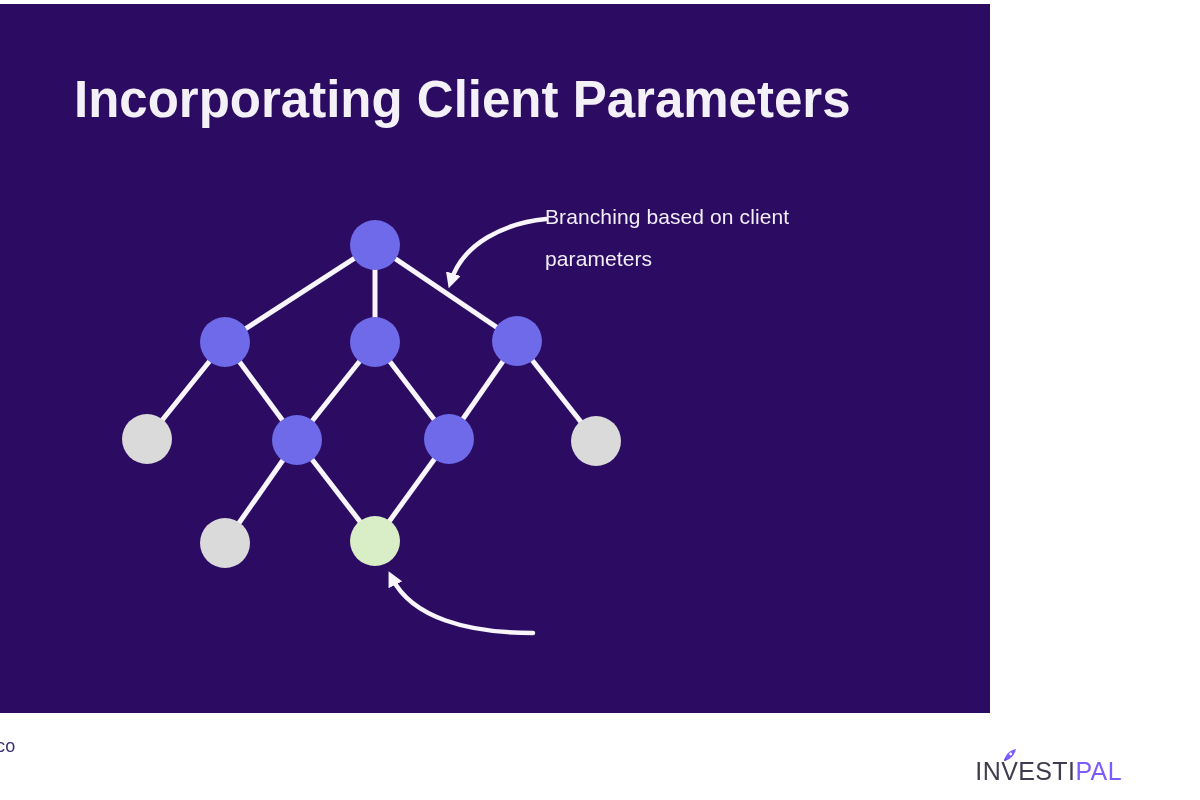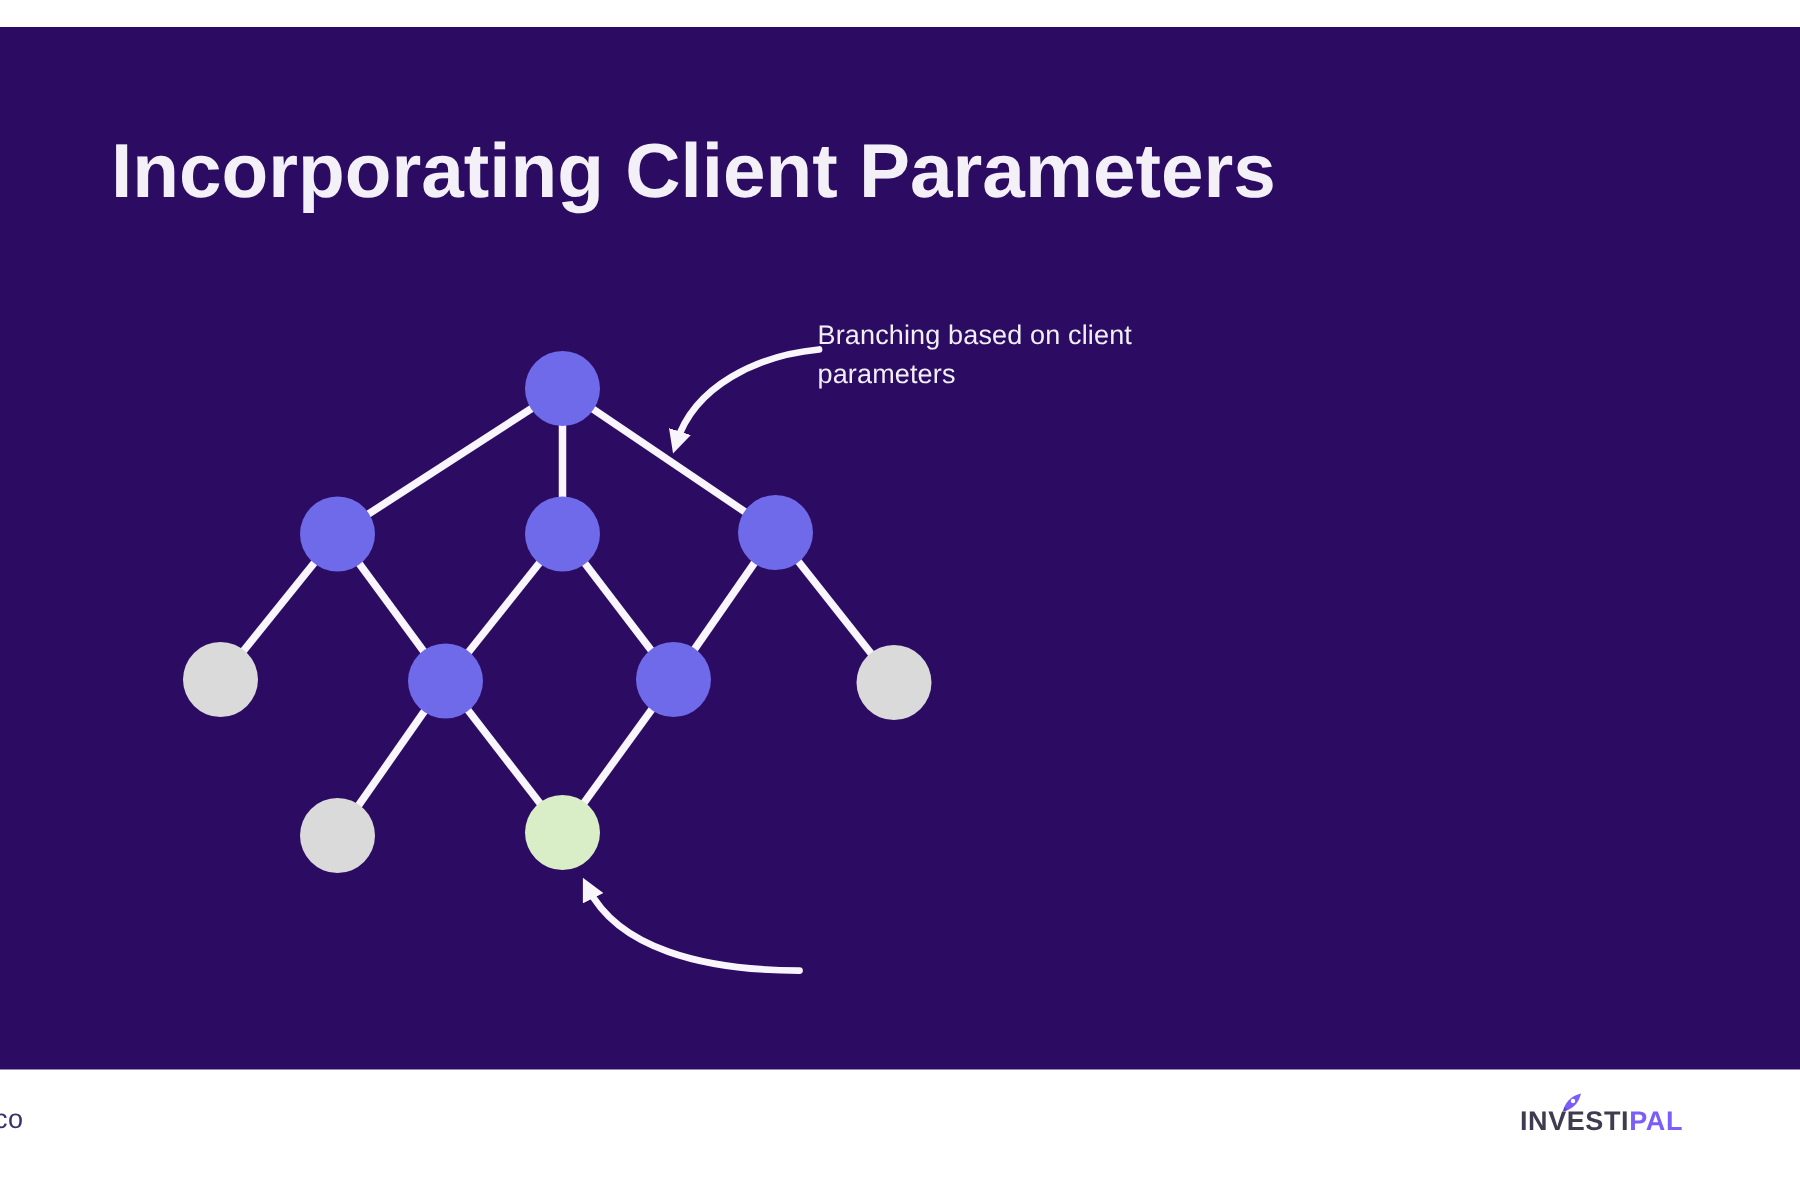--- a/index.html
+++ b/index.html
@@ -9,44 +9,43 @@
     background: #ffffff;
     position: relative;
     overflow: hidden;
   }
   .page { position: absolute; inset: 0; width: 1200px; height: 800px; }
 
   
   .slide {
     position: absolute;
     left: 0; top: 4px;
-    width: 1200px; height: 709px;
+    width: 990px; height: 709px;
     background: var(--bg, #2C0B62);
-    margin-top: 14px;
   }
   .slide-title {
     position: absolute;
     left: 74px; top: 66px;
     font-size: 51px;
     font-weight: 800;
     letter-spacing: 0px;
     color: var(--title, #F4F0F8);
     white-space: nowrap;
   }
   .diagram-svg {
     position: absolute;
     left: 0; top: -4px; 
     width: 1200px; height: 800px;
     pointer-events: none;
   }
   .anno {
     position: absolute;
     color: var(--anno, #F2EEF7);
-    font-size: 18px;
-    line-height: 26px;
+    font-size: 21px;
+    line-height: 42px;
     white-space: pre-line;
     letter-spacing: 0.1px;
   }
   .anno-branching { left: 545px; top: 192px; width: 300px; }
   .anno-dynamic  { left: 535px; top: 587px; width: 330px; }
 
   .footer {
     position: absolute;
     left: 0; top: 713px;
     width: 1200px; height: 87px;
@@ -54,23 +53,23 @@
   }
   .footer-url {
     position: absolute;
     left: -4px; top: 23px;
     font-size: 18px;
     color: var(--url, #3A306B);
     letter-spacing: 0.3px;
   }
   .logo {
     position: absolute;
-    right: 78px; top: 24px;
-    font-size: 18px;
-    font-weight: 700;
+    right: 78px; top: 44px;
+    font-size: 25px;
+    font-weight: 400;
     letter-spacing: 0.4px;
     white-space: nowrap;
   }
   .logo-part1 { color: var(--logo1, #3E3C4E); }
   .logo-part2 { color: var(--logo2, #7C5CFA); }
   .rocket {
     position: absolute;
     left: 27px; top: -10px;
     width: 16px; height: 16px;
   }

